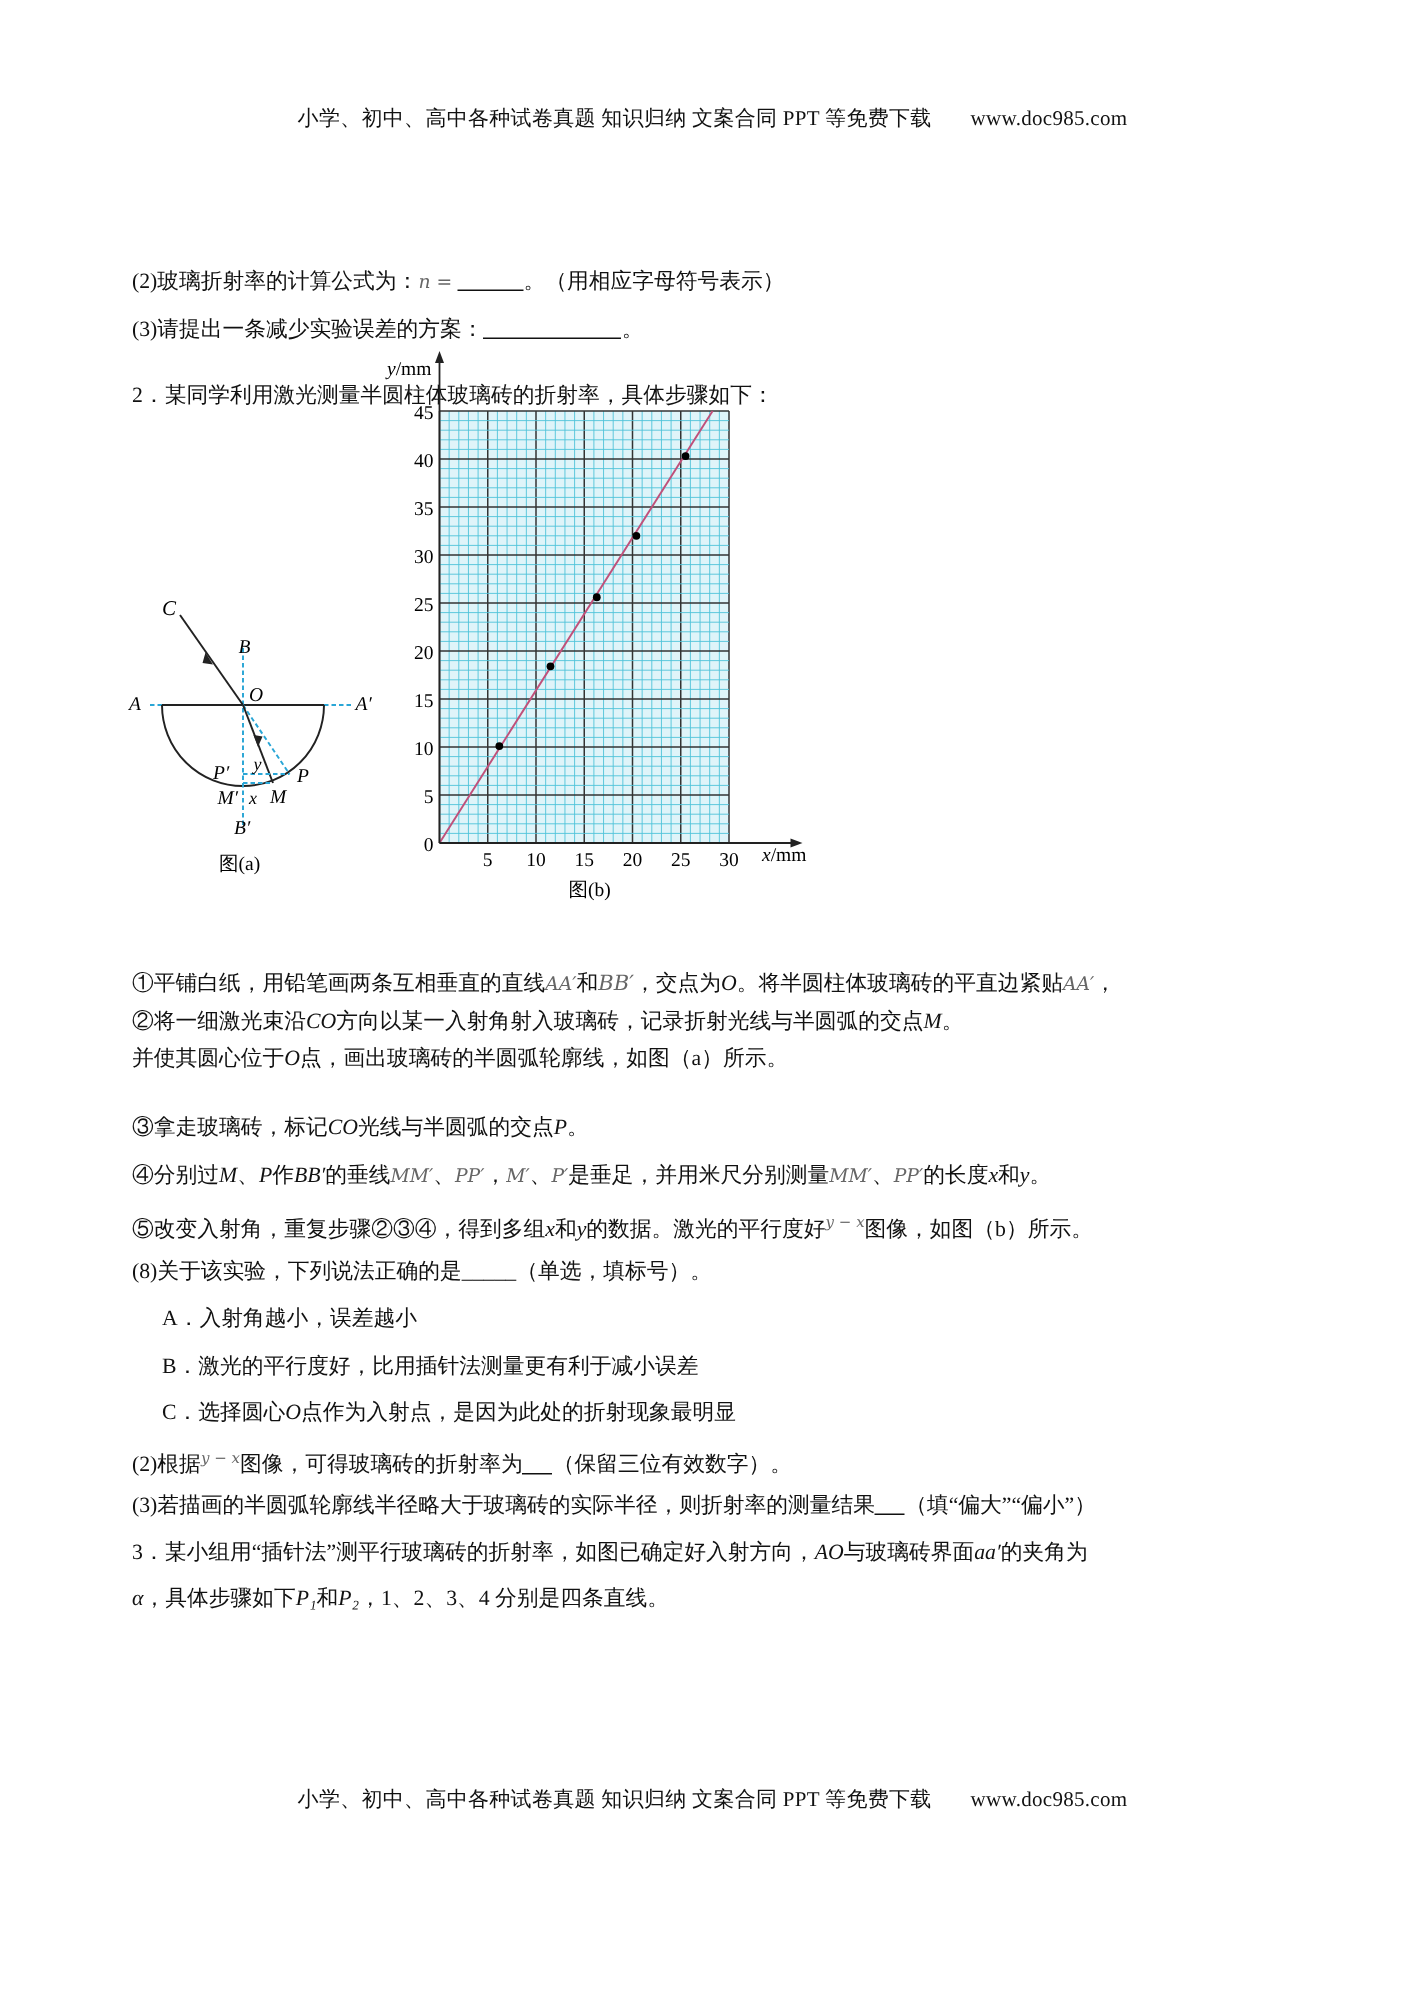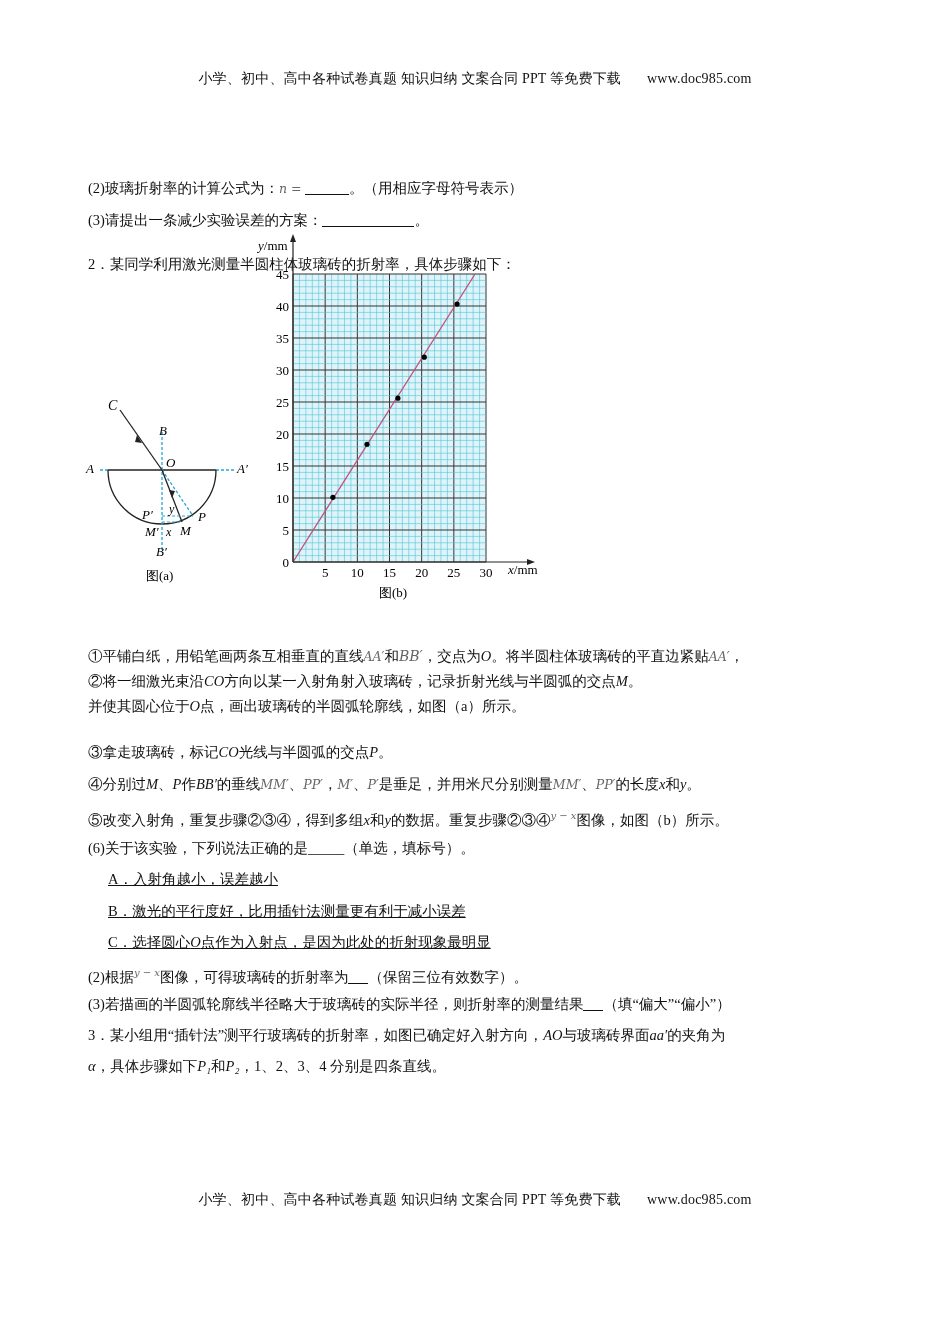--- a/index.html
+++ b/index.html
@@ -5,21 +5,21 @@
   html, body { margin: 0; padding: 0; background: #ffffff; }
   body { width: 950px; height: 1344px; position: relative; overflow: hidden;
          font-family: "DejaVu Serif", "Liberation Serif", serif; color: #111; }
   .hdr, .ftr { position: absolute; left: 0; width: 950px; text-align: center;
          font-size: 14px; letter-spacing: 0.2px; font-family: "Liberation Serif", "DejaVu Serif", serif; }
   .hdr { top: 70px; }
   .ftr { top: 1191px; }
   .hdr .url, .ftr .url { margin-left: 26px; }
   .line { position: absolute; left: 88px; font-size: 14.5px; white-space: nowrap; line-height: 20px;
           font-family: "Liberation Serif", "DejaVu Serif", serif; margin-top: 34px; }
-  .ind { left: 108px; text-decoration: underline; }
+  .ind { left: 108px; }
   .it { font-style: italic; }
   .math { font-style: italic; color: #666; font-size: 12.5px; font-family: "DejaVu Serif", serif; }
   .blank { display: inline-block; border-bottom: 1.5px solid #111; height: 14px; vertical-align: -2px; }
   .fig { position: absolute; }
   svg text { font-family: "Liberation Serif", "DejaVu Serif", serif; }
 </style>
 </head>
 <body>
 
 <div class="hdr">
@@ -196,23 +196,23 @@
 <div class="line" style="top:637px">
   <span>②将一细激光束沿</span><span class="it">CO</span><span>方向以某一入射角射入玻璃砖，记录折射光线与半圆弧的交点</span><span class="it">M</span><span>。</span>
 </div>
 <div class="line" style="top:708px">
   <span>③拿走玻璃砖，标记</span><span class="it">CO</span><span>光线与半圆弧的交点</span><span class="it">P</span><span>。</span>
 </div>
 <div class="line" style="top:740px">
   <span>④分别过</span><span class="it">M</span><span>、</span><span class="it">P</span><span>作</span><span class="it">BB′</span><span>的垂线</span><span class="math">MM′</span><span>、</span><span class="math">PP′</span><span>，</span><span class="math">M′</span><span>、</span><span class="math">P′</span><span>是垂足，并用米尺分别测量</span><span class="math">MM′</span><span>、</span><span class="math">PP′</span><span>的长度</span><span class="it">x</span><span>和</span><span class="it">y</span><span>。</span>
 </div>
 <div class="line" style="top:772px">
-  <span>⑤改变入射角，重复步骤②③④，得到多组</span><span class="it">x</span><span>和</span><span class="it">y</span><span>的数据。重复步骤②③④</span><sup class="math" style="font-size:10px">y − x</sup><span>图像，如图（b）所示。</span>
-</div>
-<div class="line" style="top:804px">(6)关于该实验，下列说法正确的是_____（单选，填标号）。</div>
+  <span>⑤改变入射角，重复步骤②③④，得到多组</span><span class="it">x</span><span>和</span><span class="it">y</span><span>的数据。激光的平行度好</span><sup class="math" style="font-size:10px">y − x</sup><span>图像，如图（b）所示。</span>
+</div>
+<div class="line" style="top:804px">(8)关于该实验，下列说法正确的是_____（单选，填标号）。</div>
 <div class="line ind" style="top:835px">A．入射角越小，误差越小</div>
 <div class="line ind" style="top:867px">B．激光的平行度好，比用插针法测量更有利于减小误差</div>
 <div class="line ind" style="top:898px">
   <span>C．选择圆心</span><span class="it">O</span><span>点作为入射点，是因为此处的折射现象最明显</span>
 </div>
 <div class="line" style="top:929px">
   <span>(2)根据</span><sup class="math" style="font-size:10px">y − x</sup><span>图像，可得玻璃砖的折射率为</span><span class="blank" style="width:20px"></span><span>（保留三位有效数字）。</span>
 </div>
 <div class="line" style="top:960px">
   <span>(3)若描画的半圆弧轮廓线半径略大于玻璃砖的实际半径，则折射率的测量结果</span><span class="blank" style="width:20px"></span><span>（填“偏大”“偏小”）</span>

